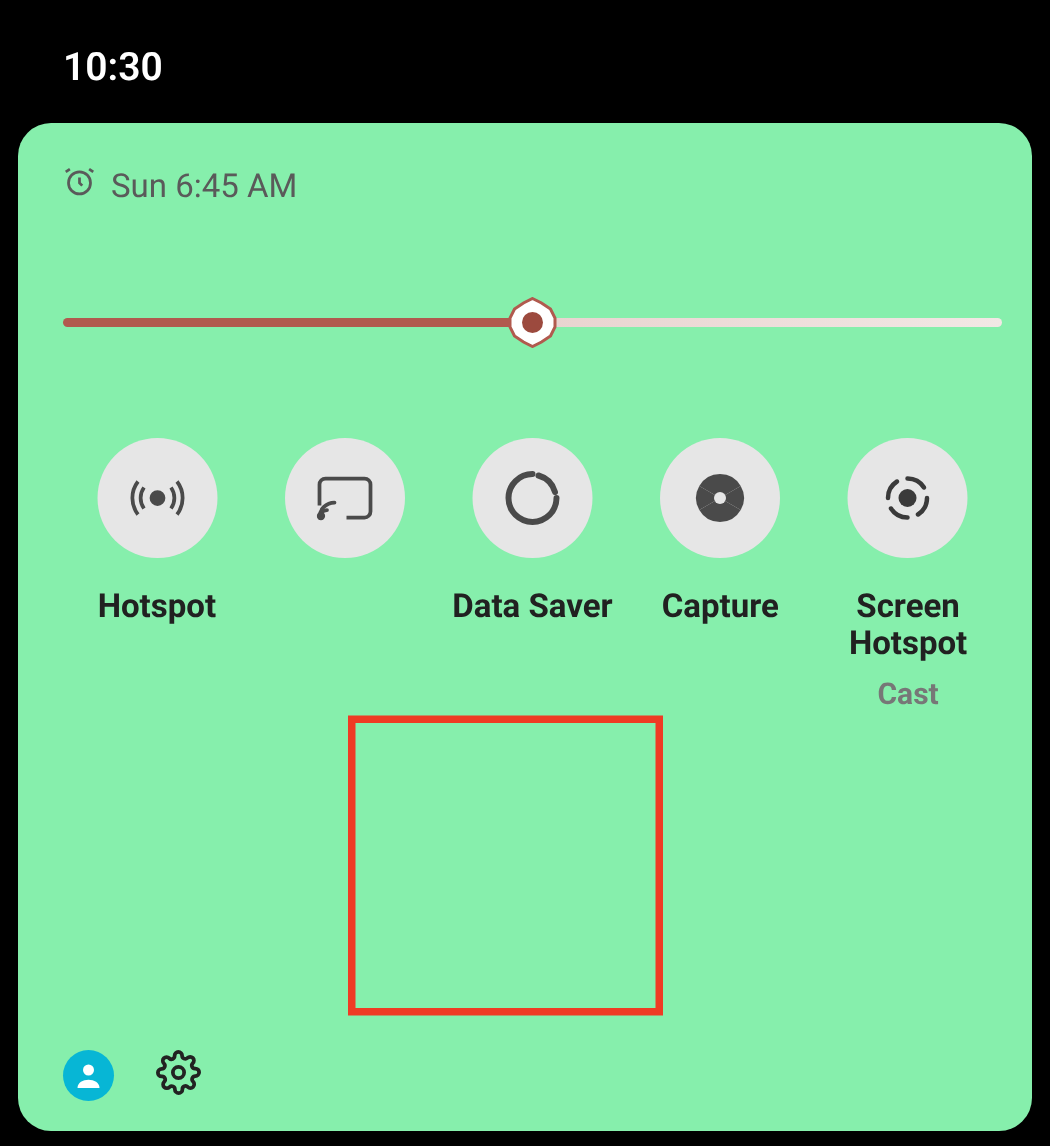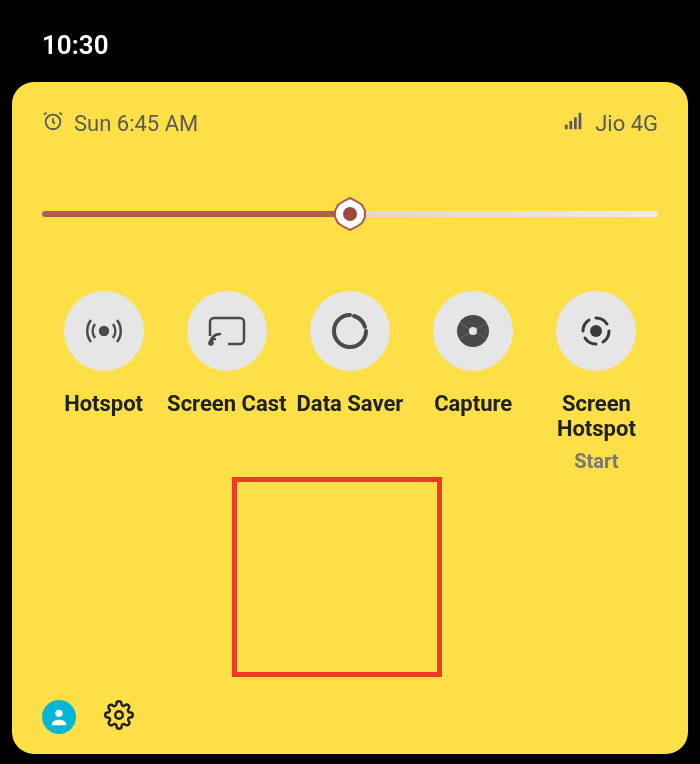--- a/index.html
+++ b/index.html
@@ -16,23 +16,23 @@
     font-size: 26px;
     font-weight: 600;
     padding: 30px 0 0 42px;
   }
   .panel {
     position: absolute;
     top: 82px;
     left: 12px;
     right: 12px;
     bottom: 10px;
-    background: #fde047;
+    background: #86efac;
     border-radius: 22px;
-    padding: 28px 30px 20px 30px;
+    padding: 28px 20px 20px 30px;
     display: flex;
     flex-direction: column;
   }
   .status-row {
     display: flex;
     justify-content: space-between;
     align-items: center;
     color: #5a5a5a;
     font-size: 22px;
   }
@@ -152,31 +152,20 @@
       <span>
         <svg width="22" height="22" viewBox="0 0 24 24" fill="none" stroke="#5a5a5a" stroke-width="2">
           <circle cx="12" cy="13" r="8"></circle>
           <path d="M12 9v4l2 2"></path>
           <path d="M5 3l-3 2"></path>
             <path d="M19 3l3 2"></path>
         </svg>
       </span>
       <span>Sun 6:45 AM</span>
     </div>
-    <div class="status-right">
-      <span>
-        <svg width="22" height="22" viewBox="0 0 24 24" fill="#5a5a5a">
-          <rect x="2" y="16" width="3" height="5"></rect>
-          <rect x="7" y="12" width="3" height="9"></rect>
-          <rect x="12" y="8" width="3" height="13"></rect>
-          <rect x="17" y="3" width="3" height="18"></rect>
-        </svg>
-      </span>
-      <span>Jio 4G</span>
-    </div>
   </div>
 
   <div class="slider-row">
     <div class="track"></div>
     <div class="thumb">
       <svg width="34" height="34" viewBox="0 0 34 34">
         <polygon points="17,1 23,4 29,8 32,14 32,20 29,26 23,30 17,33 11,30 5,26 2,20 2,14 5,8 11,4" fill="#fff" stroke="#b15a4e" stroke-width="2"></polygon>
         <circle cx="17" cy="17" r="7" fill="#9c4a3e"></circle>
       </svg>
     </div>
@@ -199,21 +188,20 @@
 
     <div class="tile">
       <div class="tile-icon">
         <svg width="42" height="34" viewBox="0 0 42 34" fill="none" stroke="#4a4a4a" stroke-width="2.5">
           <path d="M4 22V8a4 4 0 0 1 4-4h26a4 4 0 0 1 4 4v18a4 4 0 0 1-4 4H22"></path>
           <path d="M4 30a10 10 0 0 1 10-10" stroke-linecap="round"></path>
           <path d="M4 30a5 5 0 0 1 5-5" stroke-linecap="round"></path>
           <circle cx="5" cy="29" r="1.5" fill="#4a4a4a"></circle>
         </svg>
       </div>
-      <div class="tile-label">Screen Cast</div>
     </div>
 
     <div class="tile">
       <div class="tile-icon">
         <svg width="40" height="40" viewBox="0 0 40 40" fill="none" stroke="#4a4a4a" stroke-width="4">
           <path d="M20 4 A16 16 0 1 0 36 20" stroke-linecap="round"></path>
           <path d="M24 5 A16 16 0 0 1 35 16" stroke-linecap="round"></path>
         </svg>
       </div>
       <div class="tile-label">Data Saver</div>
@@ -240,21 +228,21 @@
       <div class="tile-icon">
         <svg width="40" height="40" viewBox="0 0 40 40" fill="none">
           <circle cx="20" cy="20" r="6" fill="#3a3a3a"></circle>
           <path d="M20 7 a13 13 0 0 1 11 6" stroke="#3a3a3a" stroke-width="3" stroke-linecap="round"></path>
           <path d="M33 20 a13 13 0 0 1 -6 11" stroke="#3a3a3a" stroke-width="3" stroke-linecap="round"></path>
           <path d="M20 33 a13 13 0 0 1 -11 -6" stroke="#3a3a3a" stroke-width="3" stroke-linecap="round"></path>
           <path d="M7 20 a13 13 0 0 1 6 -11" stroke="#3a3a3a" stroke-width="3" stroke-linecap="round"></path>
         </svg>
       </div>
       <div class="tile-label">Screen Hotspot</div>
-      <div class="tile-sublabel">Start</div>
+      <div class="tile-sublabel">Cast</div>
     </div>
 
 
   </div>
 
   <div class="highlight" style="top:395px; left:220px; width:210px; height:200px;"></div>
 
   <div class="footer">
     <div class="footer-right">
       <span class="avatar">

